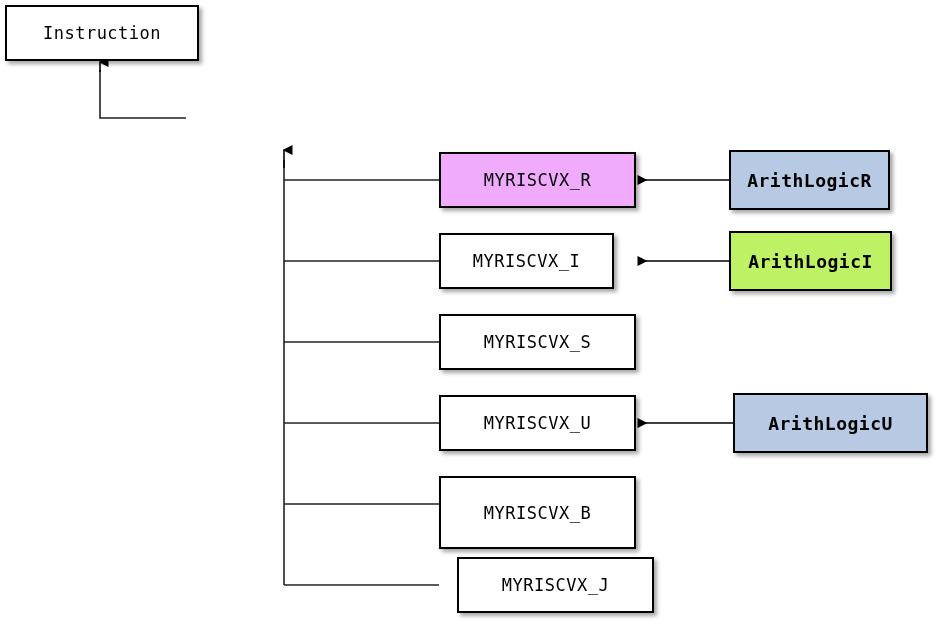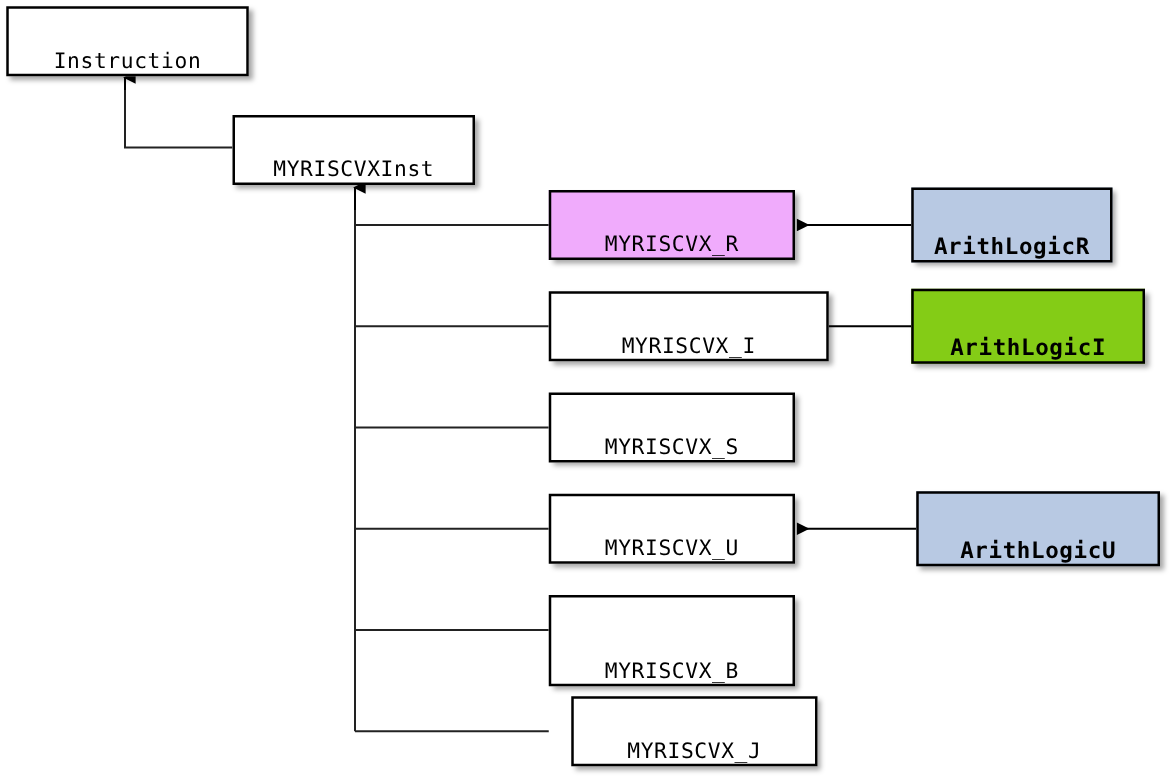--- a/index.html
+++ b/index.html
@@ -23,21 +23,21 @@
     height: 624px;
     pointer-events: none;
   }
   .node {
     position: absolute;
     box-sizing: border-box;
     border: 2px solid #8b5cf6;
     background: #ffffff;
     box-shadow: 3px 3px 4px rgba(0,0,0,0.35);
     display: flex;
-    align-items: flex-end;
+    align-items: center;
     z-index: 2;
   }
   .node .label {
     width: 100%;
     text-align: center;
     font-size: 17px;
     color: #000000;
     letter-spacing: 0.5px;
     white-space: nowrap;
   }
@@ -91,29 +91,26 @@
     </g>
     <g>
       <path d="M 733 423 L 638 423" stroke="#000000" stroke-width="1.6" fill="none" marker-end="url(#arrowLeft)"></path>
     </g>
   </svg>
 
   <div class="node plain" id="n-instruction" style="left: 5px; top: 5px; width: 194px; height: 56px; background: rgb(255, 255, 255); border-color: rgb(0, 0, 0);">
     <span class="label">Instruction</span>
   </div>
 
-  <div class="node plain" id="n-myriscvxinst" style="left: 186px; top: 92px; width: 194px; height: 56px; background: rgb(255, 255, 255); border-color: rgb(0, 0, 0);">
-    <span class="label">MYRISCVXInst</span>
-  </div>
 
   <div class="node plain" id="n-fmt_r" style="left: 439px; top: 152px; width: 197px; height: 56px; background: #f0abfc; border-color: rgb(0, 0, 0);">
     <span class="label">MYRISCVX_R</span>
   </div>
 
-  <div class="node plain" id="n-fmt_i" style="left: 439px; top: 233px; width: 224px; height: 56px; background: rgb(255, 255, 255); border-color: rgb(0, 0, 0);">
+  <div class="node plain" id="n-fmt_i" style="left: 439px; top: 233px; width: 175px; height: 56px; background: rgb(255, 255, 255); border-color: rgb(0, 0, 0);">
     <span class="label">MYRISCVX_I</span>
   </div>
 
   <div class="node plain" id="n-fmt_s" style="left: 439px; top: 314px; width: 197px; height: 56px; background: rgb(255, 255, 255); border-color: rgb(0, 0, 0);">
     <span class="label">MYRISCVX_S</span>
   </div>
 
   <div class="node plain" id="n-fmt_u" style="left: 439px; top: 395px; width: 197px; height: 56px; background: rgb(255, 255, 255); border-color: rgb(0, 0, 0);">
     <span class="label">MYRISCVX_U</span>
   </div>
@@ -123,21 +120,21 @@
   </div>
 
   <div class="node plain" id="n-fmt_j" style="left: 457px; top: 557px; width: 197px; height: 56px; background: rgb(255, 255, 255); border-color: rgb(0, 0, 0);">
     <span class="label">MYRISCVX_J</span>
   </div>
 
   <div class="node blue" id="n-arith_r" style="left: 729px; top: 150px; width: 161px; height: 60px; background: rgb(184, 201, 227); border-color: rgb(0, 0, 0);">
     <span class="label">ArithLogicR</span>
   </div>
 
-  <div class="node blue" id="n-arith_i" style="left: 729px; top: 231px; width: 187px; height: 60px; background: #84cc16; border-color: rgb(0, 0, 0);">
+  <div class="node blue" id="n-arith_i" style="left: 729px; top: 231px; width: 163px; height: 60px; background: #bef264; border-color: rgb(0, 0, 0);">
     <span class="label">ArithLogicI</span>
   </div>
 
   <div class="node blue" id="n-arith_u" style="left: 733px; top: 393px; width: 195px; height: 60px; background: rgb(184, 201, 227); border-color: rgb(0, 0, 0);">
     <span class="label">ArithLogicU</span>
   </div>
 
 </div>
 
 </body></html>

